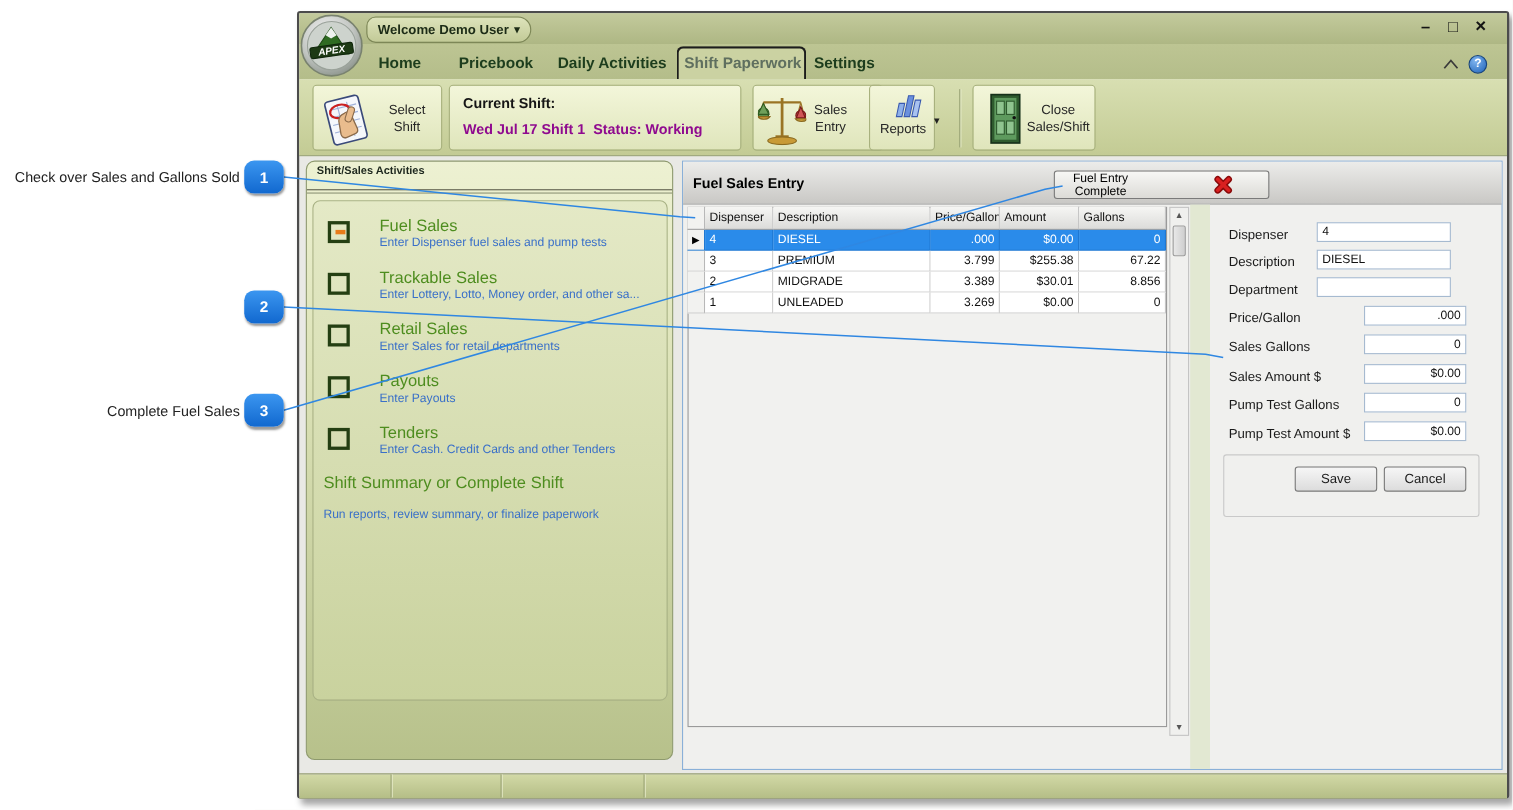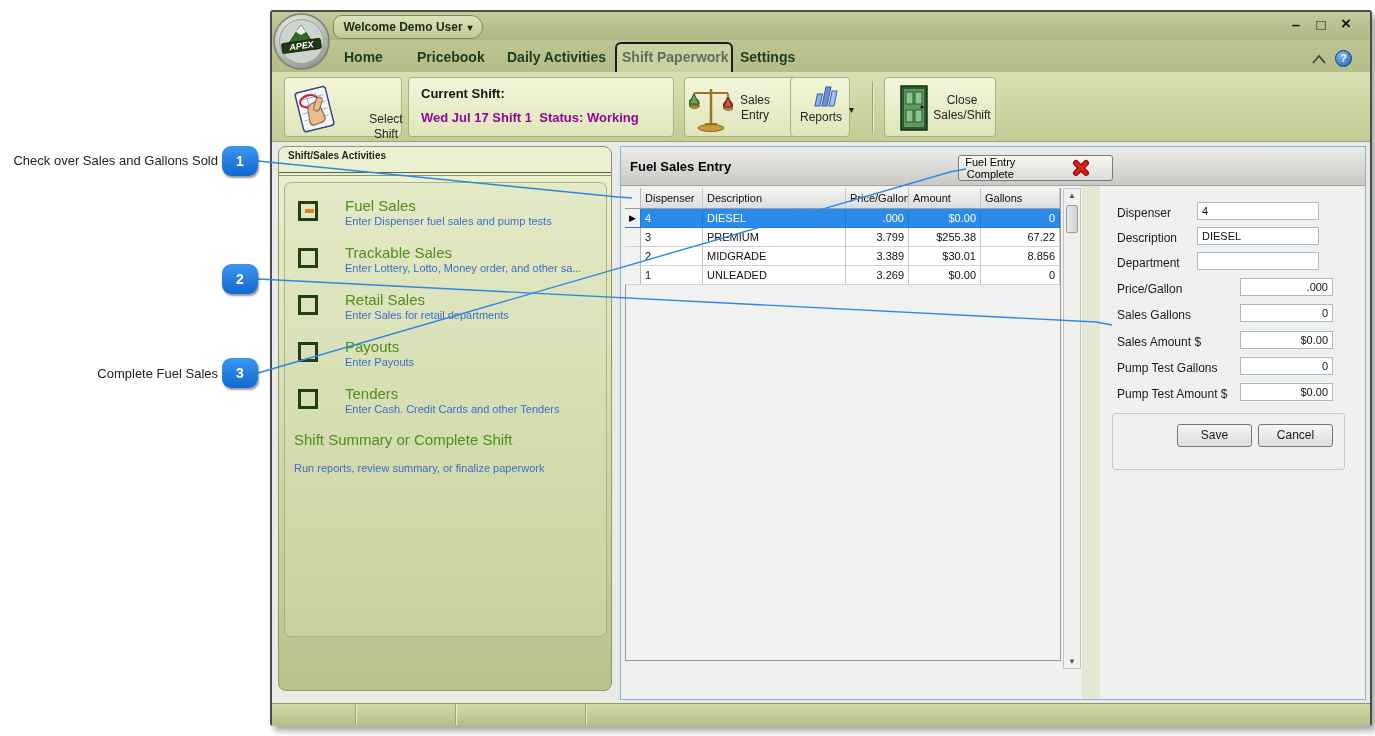--- a/index.html
+++ b/index.html
@@ -67,21 +67,21 @@
   .sb-dash { position:absolute; left:4px; top:5px; width:9px; height:4px; background:#e87c1a; }
   .sb-title { position:absolute; left:55px; top:0; font-size:15px; color:#4e8d1f; }
   .sb-sub { position:absolute; left:55px; top:18px; font-size:11px; color:#3a70c8; }
 
   
   #main-panel { position:absolute; left:620px; top:146px; width:746px; height:554px;
     border:1px solid #8ab0d8; background:#f0f0ee; z-index:3; }
   #main-header { position:absolute; left:621px; top:147px; width:744px; height:39px;
     background:linear-gradient(#ececea,#c9c8c5); border-bottom:1px solid #a2a2a2; z-index:4; }
   #main-title { position:absolute; left:630px; top:159px; font-size:13px; font-weight:bold; color:#000; z-index:5; }
-  #complete-btn { position:absolute; left:958px; top:155px; width:155px; height:26px;
+  #complete-btn { position:absolute; left:958px; top:155px; width:196px; height:26px;
     background:linear-gradient(#f7f7f5,#dcdbd7); border:1px solid #7a7a7a; border-radius:3px;
     z-index:5; display:flex; align-items:center; cursor:default;gap:28px; }
   #complete-btn span { flex:1; text-align:center; font-size:11px; color:#000; }
 
   
   .t-row { position:absolute; left:625px; width:435px; display:flex; z-index:5; font-size:11px; color:#111; }
   .t-cell { border-right:1px solid #c6c6c6; border-bottom:1px solid #d2d2d2; overflow:hidden;
     padding:0 4px; line-height:18px; white-space:nowrap; background:#fff; }
   .t-head .t-cell { background:linear-gradient(#f6f6f4,#dcdcda); border-bottom:1px solid #9a9a9a; line-height:20px; }
   .c-ind { width:16px; background:#f2f2f0 !important; border-right:1px solid #b8b8b8; padding:0; text-align:center; }
@@ -182,21 +182,21 @@
       <svg width="52" height="52" viewBox="0 0 52 52">
         <g transform="rotate(-14 26 26)">
           <rect x="10" y="6" width="31" height="40" rx="3" fill="#f5f7fb" stroke="#3a4a7a" stroke-width="1.5"></rect>
           <path d="M13 14 h25 M13 21 h25 M13 28 h25 M13 35 h25 M21 10 v32 M30 10 v32" stroke="#9fb0d8" stroke-width="1"></path>
           <ellipse cx="22" cy="17" rx="9" ry="6" fill="none" stroke="#cc2020" stroke-width="2"></ellipse>
         </g>
         <path d="M24 20 q4 -3 6 1 l6 13 q1 4 -3 5 l-7 3 q-4 1 -5 -3 l-2 -12 q0 -5 5 -7 z" fill="#e9bc8d" stroke="#8a6a4a" stroke-width="1.2"></path>
         <rect x="26" y="14" width="6" height="14" rx="3" transform="rotate(18 29 21)" fill="#e9bc8d" stroke="#8a6a4a"></rect>
       </svg>
     </span>
-    <div class="tool-label abs" style="left:74px; top:15px; width:54px;margin-top:19px;">
+    <div class="tool-label abs" style="left:58px; top:15px; width:54px;">
       <div>Select</div>
       <div>Shift</div>
     </div>
   </div>
 
   <div class="tool-group" style="left:408px; width:266px;">
     <div class="abs" style="left:12px; top:8px; font-size:13px; font-weight:bold; color:#151515;">Current Shift:</div>
     <div class="abs" style="left:12px; top:32px; font-size:13px; font-weight:bold; color:#8f098f; white-space:pre;">Wed Jul 17 Shift 1  Status: Working</div>
   </div>
 

